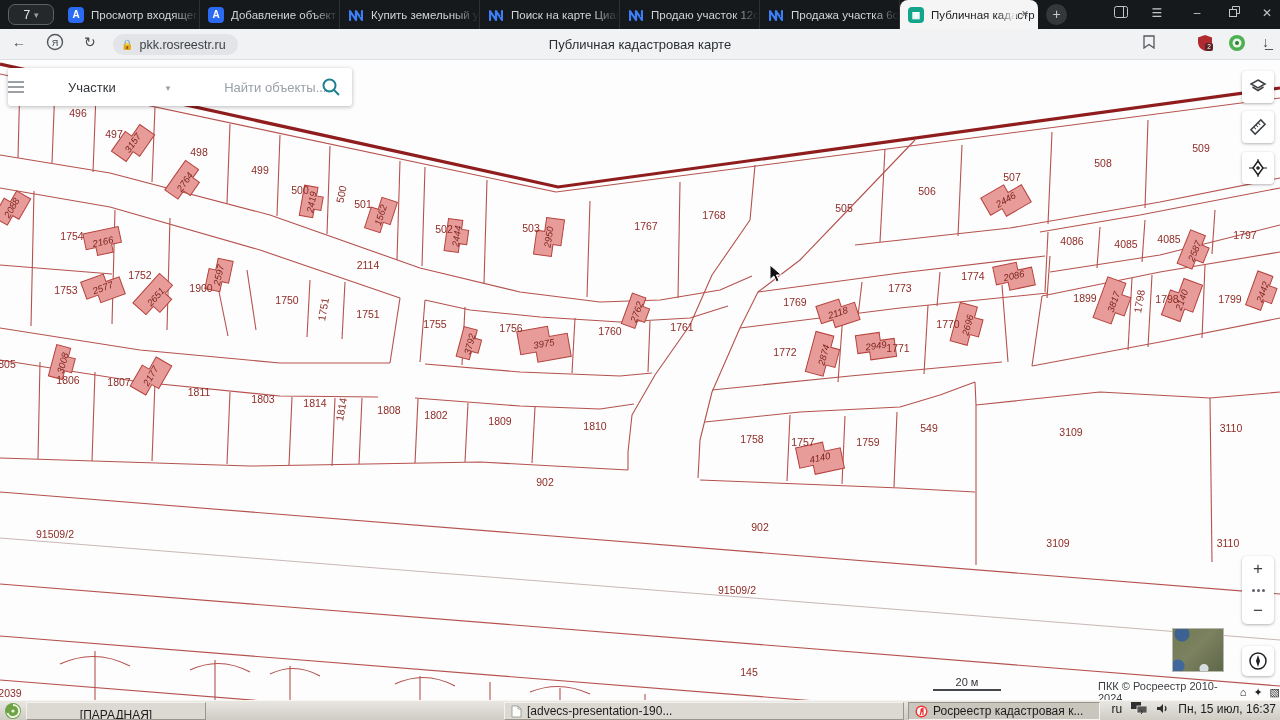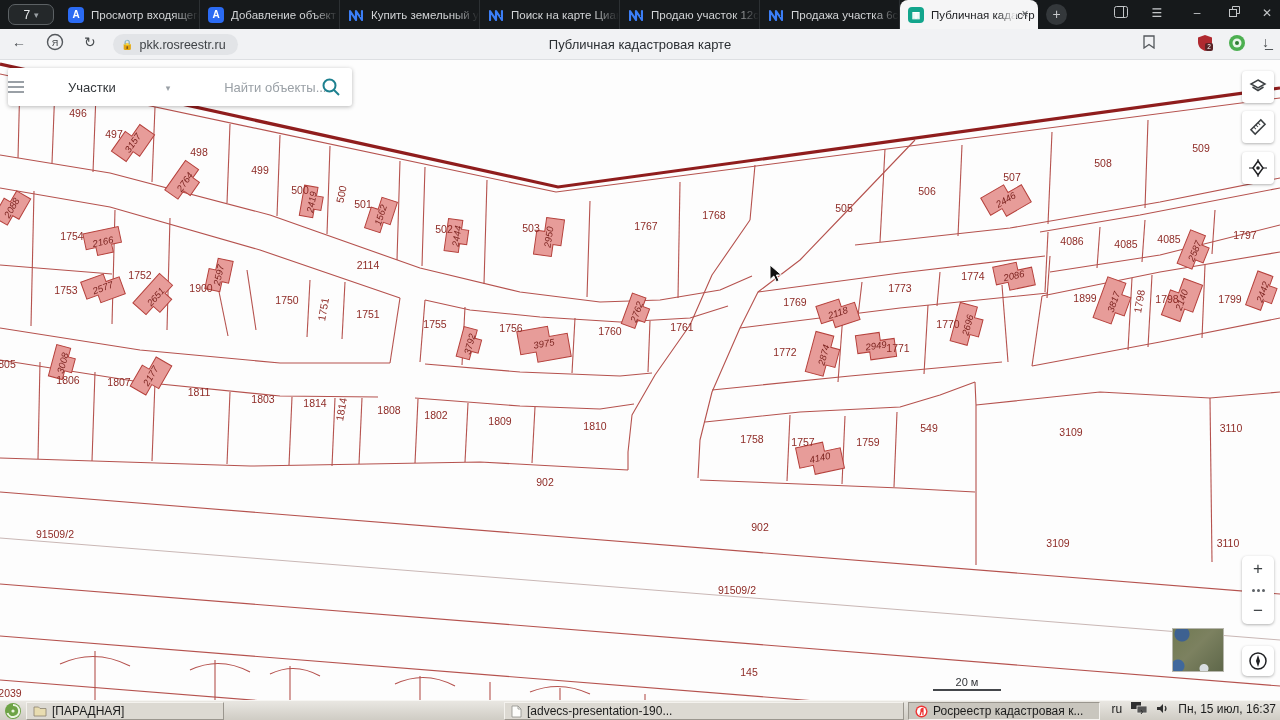--- a/index.html
+++ b/index.html
@@ -490,31 +490,39 @@
         </svg>
     </div>
 
     <div id="minimap"></div>
 
     <div id="scalebar">
       <span>20 м</span>
       <div class="bar"></div>
     </div>
 
+    <div id="attribution">
+      <span>ПКК © Росреестр 2010-2024</span>
+      <span class="aicons">
+        <span>⌂</span>
+        <span>✦</span>
+        <span>▧</span>
+      </span>
+    </div>
   </div>
 
   <div id="taskbar">
     <div id="launcher">
       <svg width="18" height="18" viewBox="0 0 18 18">
           <circle cx="9" cy="9" r="8" fill="#6da345"></circle>
           <path d="M9 3 A6 6 0 1 1 3.5 11" fill="none" stroke="#eaf4e0" stroke-width="2"></path>
           <circle cx="9" cy="9" r="1.6" fill="#eaf4e0"></circle>
         </svg>
     </div>
-    <div class="task-item" style="left:26px; width:198px;">
+    <div class="task-item" style="left:26px; width:180px;flex-direction:column;">
       <svg width="14" height="12" viewBox="0 0 14 12">
           <path d="M1 2 H5.5 L7 3.5 H13 V11 H1 Z" fill="#e8dcb0" stroke="#8a8270" stroke-width="0.8"></path>
         </svg>
       <span>[ПАРАДНАЯ]</span>
     </div>
     <div class="task-item" style="left:504px; width:400px;">
       <svg width="11" height="13" viewBox="0 0 11 13">
           <path d="M1 1 H7 L10 4 V12 H1 Z" fill="#fdfdfb" stroke="#8f8f8a" stroke-width="0.8"></path>
           <path d="M7 1 V4 H10" fill="none" stroke="#8f8f8a" stroke-width="0.8"></path>
         </svg>

